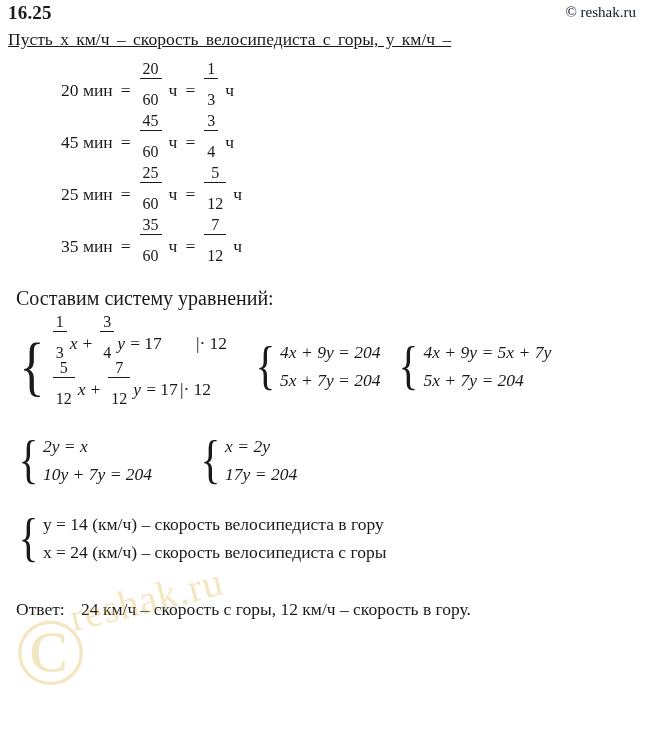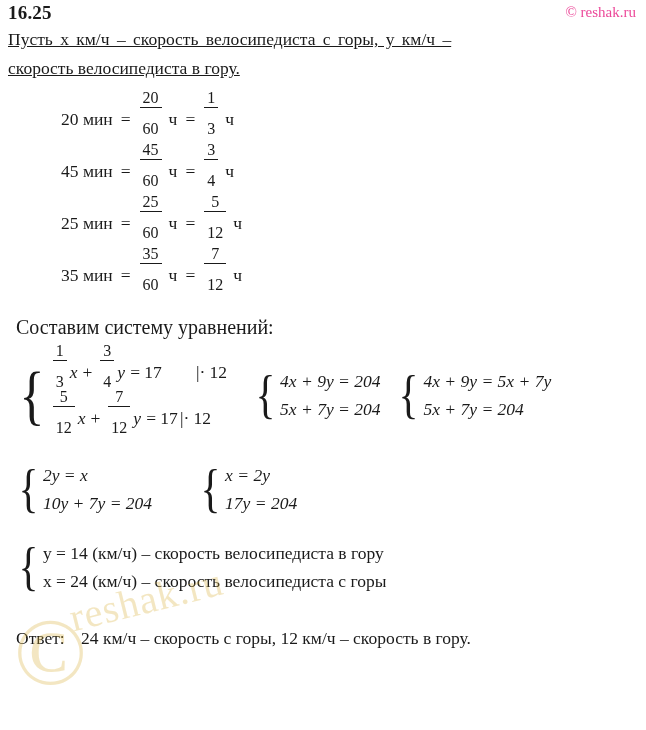--- a/index.html
+++ b/index.html
@@ -33,21 +33,21 @@
     font-weight: bold;
     font-size: 19px;
     letter-spacing: .2px;
   }
   .copyright {
     position: absolute;
     right: 10px;
     top: 4px;
     font-family: "Liberation Serif", serif;
     font-size: 15px;
-    color: #ec4899;
+    color: #0f172a;
   }
   .body-text {
     margin: 0 10px 0 8px;
     font-size: 17.5px;
     line-height: 1.55;
   }
   .para {
     text-align: justify;
     margin-bottom: 2px;
     text-decoration: underline;
@@ -180,21 +180,20 @@
 <div class="page">
 
   <div class="hdr">
     <div class="task-no">16.25</div>
     <div class="copyright">© reshak.ru</div>
   </div>
 
   <div class="body-text">
 
     <div class="para spaced">Пусть x км/ч – скорость велосипедиста с горы, y км/ч –</div>
-    <div class="para">скорость велосипедиста в гору.</div>
 
     <div class="eqline" style="margin-top:14px;">
       <span class="lbl">20 мин</span>
       <span class="lbl" style="margin:0 6px;">=</span>
       <span class="frac">
         <span class="num">20</span>
         <span class="den">60</span>
       </span>
       <span class="lbl" style="margin-left:4px;">ч</span>
       <span class="lbl" style="margin:0 6px;">=</span>

